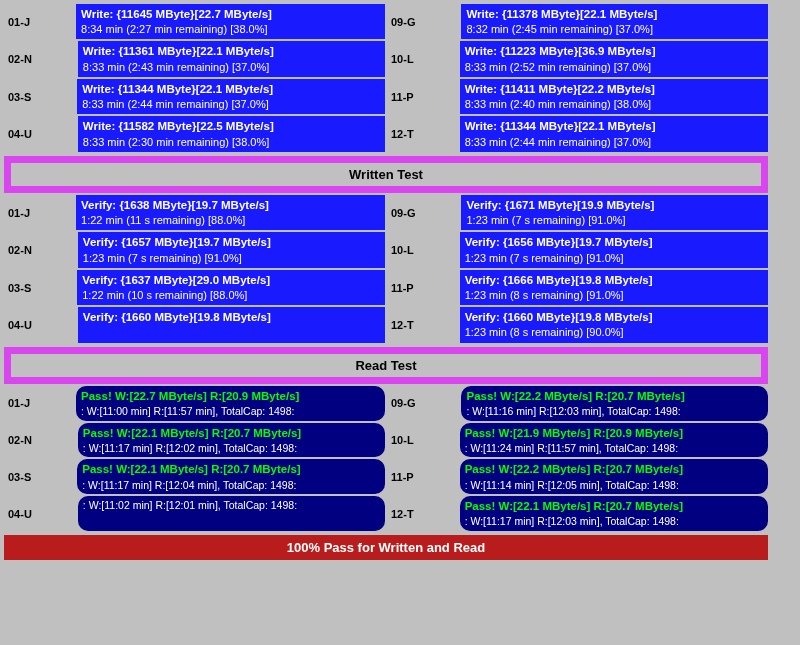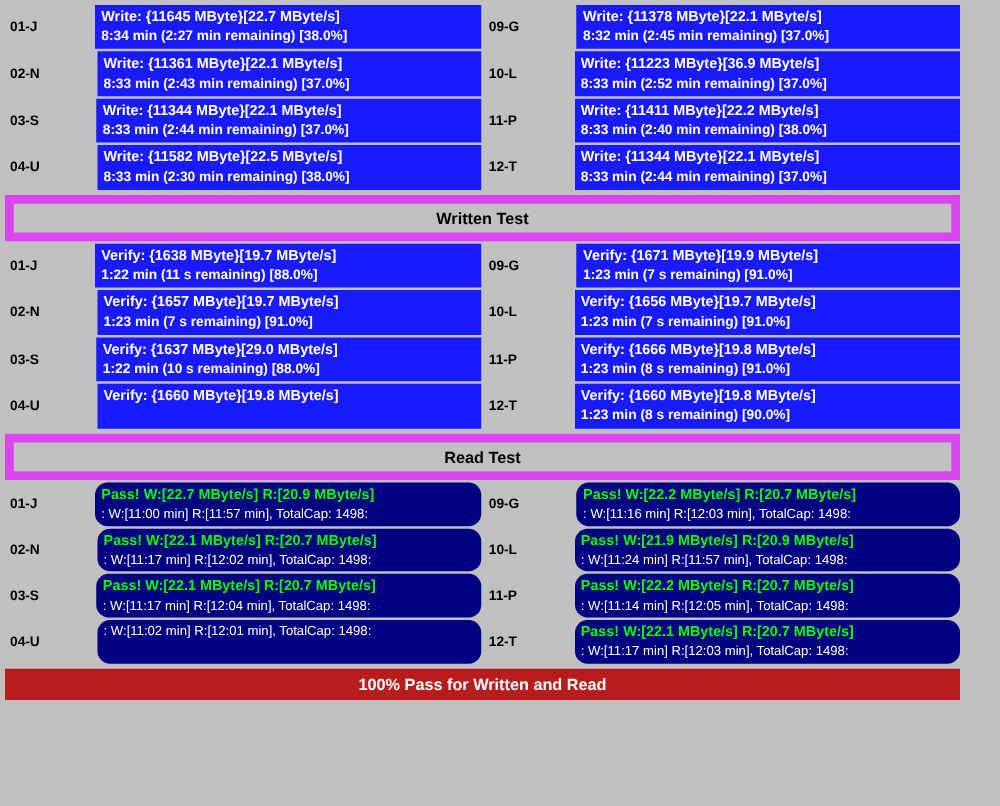--- a/index.html
+++ b/index.html
@@ -44,21 +44,21 @@
       padding: 2px 5px;
       flex: 1;
       font-size: 11px;
       line-height: 1.4;
       margin-left: 40px;
     }
     .cell-content .line1 {
       font-weight: bold;
     }
     .cell-content .line2 {
-      font-weight: bold;
+      font-weight: normal;
     }
     .section-header {
       text-align: center;
       background: #c0c0c0;
       color: black;
       font-size: 13px;
       font-weight: bold;
       padding: 4px;
       margin: 4px 0 2px 0;
       border: 7px solid #d946ef;

